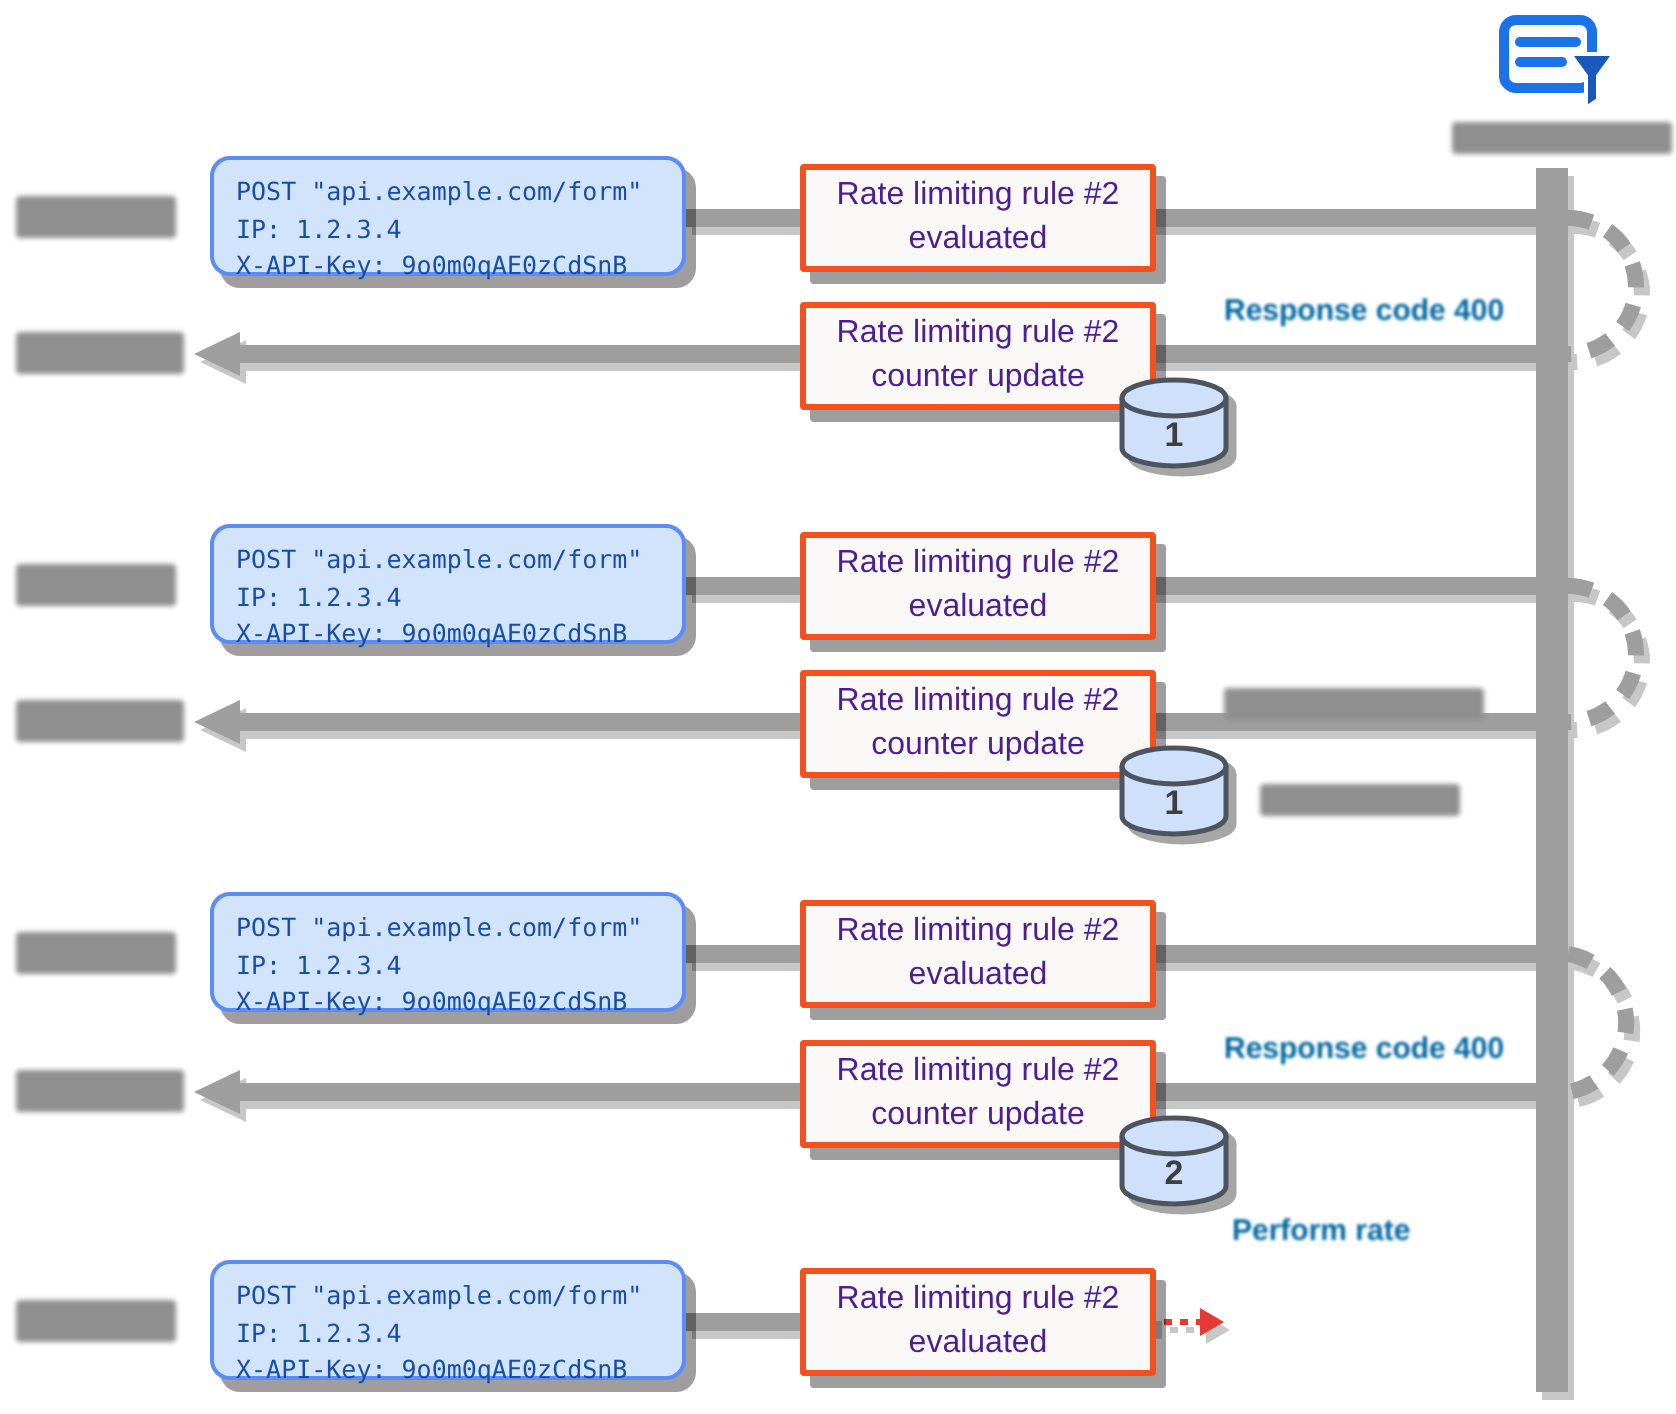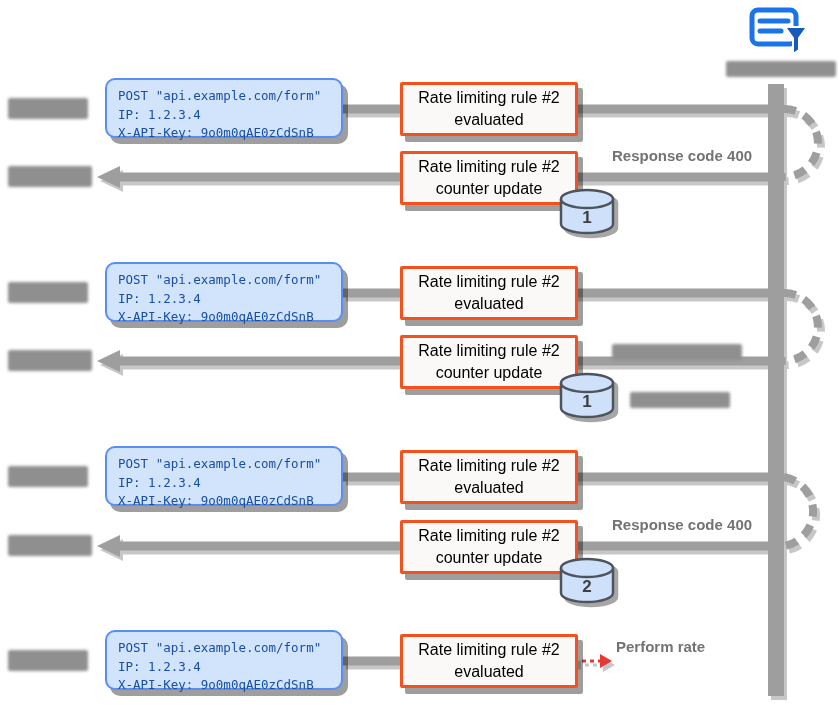--- a/index.html
+++ b/index.html
@@ -8,25 +8,25 @@
   svg.wires{position:absolute;left:0;top:0;pointer-events:none;
             filter:drop-shadow(3px 4px 0 rgba(0,0,0,0.22));}
   .blue-card{position:absolute;left:105px;width:238px;height:60px;box-sizing:border-box;
              background:#d2e3fc;border:2px solid #5b8df6;border-radius:10px;
              padding:7px 11px;color:#174ea6;
              font-family:"DejaVu Sans Mono","Liberation Mono",monospace;
              font-size:12.5px;line-height:1.48;white-space:nowrap;
              box-shadow:5px 6px 0 rgba(0,0,0,0.38);}
   .rule-box{position:absolute;left:400px;width:178px;height:54px;box-sizing:border-box;
             background:#fbf9f7;border:3px solid #f4511e;border-radius:2px;
-            color:#000000;font-size:16px;line-height:1.35;text-align:center;
+            color:#4c1d95;font-size:16px;line-height:1.35;text-align:center;
             display:flex;flex-direction:column;justify-content:center;
             box-shadow:5px 6px 0 rgba(0,0,0,0.38);}
   .blurbar{position:absolute;background:#8f8f8f;border-radius:2px;filter:blur(1.4px);}
-  .red-note{position:absolute;color:#737373;font-size:15px;font-weight:600;
+  .red-note{position:absolute;color:#0369a1;font-size:15px;font-weight:600;
             white-space:nowrap;filter:blur(0.7px);}
   .cyl{position:absolute;left:556px;width:62px;height:52px;
        filter:drop-shadow(4px 4px 0 rgba(0,0,0,0.35));}
   .cyl text{font-family:"Liberation Sans",sans-serif;font-size:17px;font-weight:600;
             fill:#3c4043;}
   .icon-wrap{position:absolute;left:748px;top:6px;width:64px;height:50px;}
 </style>
 </head>
 <body>
 
@@ -138,17 +138,17 @@
   <div class="blurbar" style="left:8px;top:650px;width:80px;height:21px;"></div>
   <div class="blue-card" style="top:630px;">
     <div>POST "api.example.com/form"</div>
     <div>IP: 1.2.3.4</div>
     <div>X-API-Key: 9o0m0qAE0zCdSnB</div>
   </div>
   <div class="rule-box" style="top:634px;">
     <div>Rate limiting rule #2</div>
     <div>evaluated</div>
   </div>
-  <div class="red-note" style="left:616px;top:637px;line-height:20px;text-align:right;">
+  <div class="red-note" style="left:616px;top:606px;line-height:20px;text-align:right;">
     <div>Perform rate</div>
   </div>
 
 </div>
 
 </body></html>

